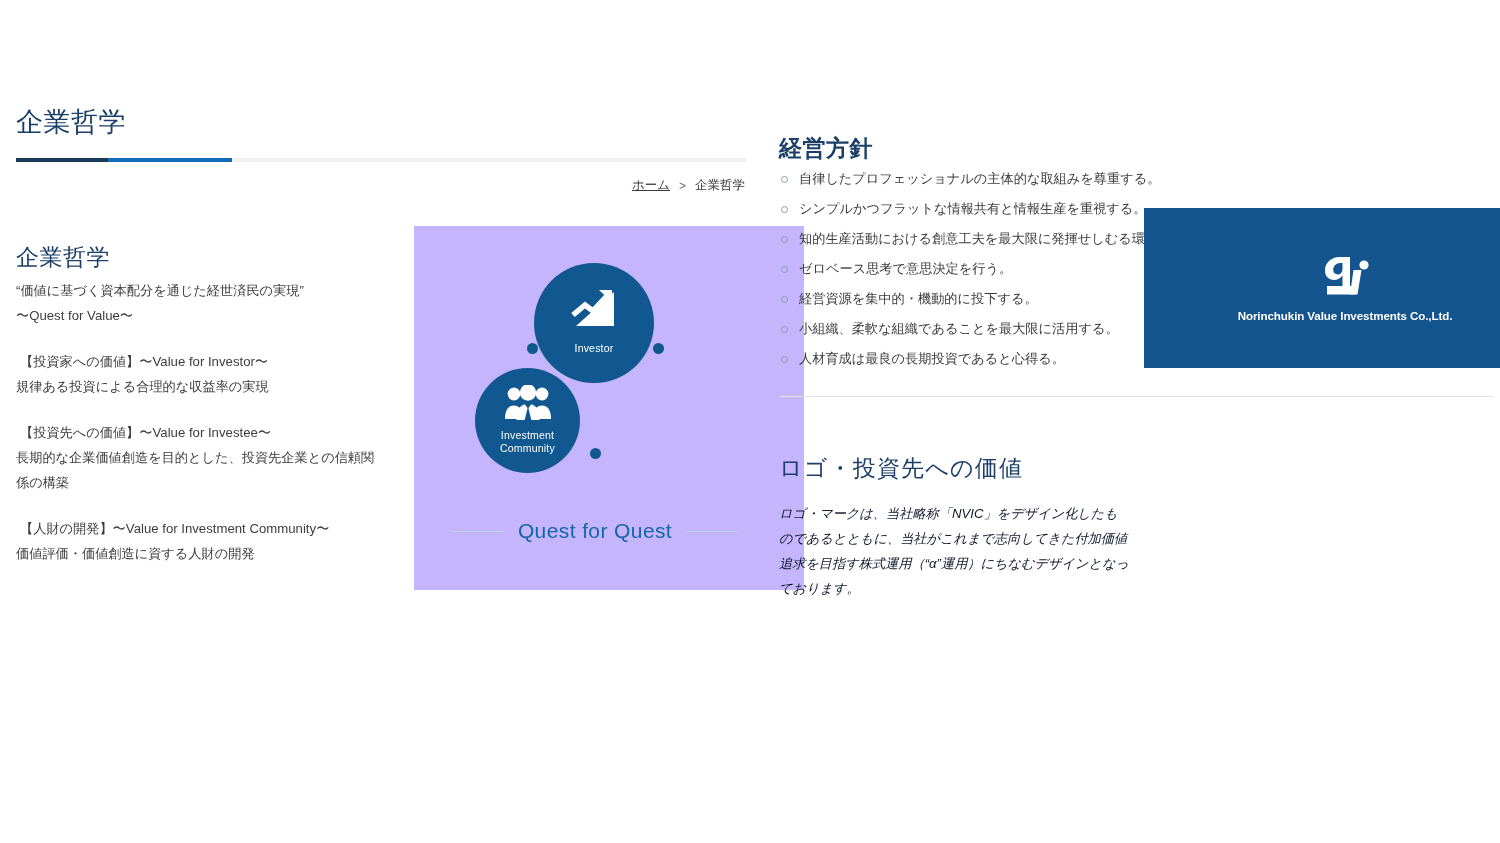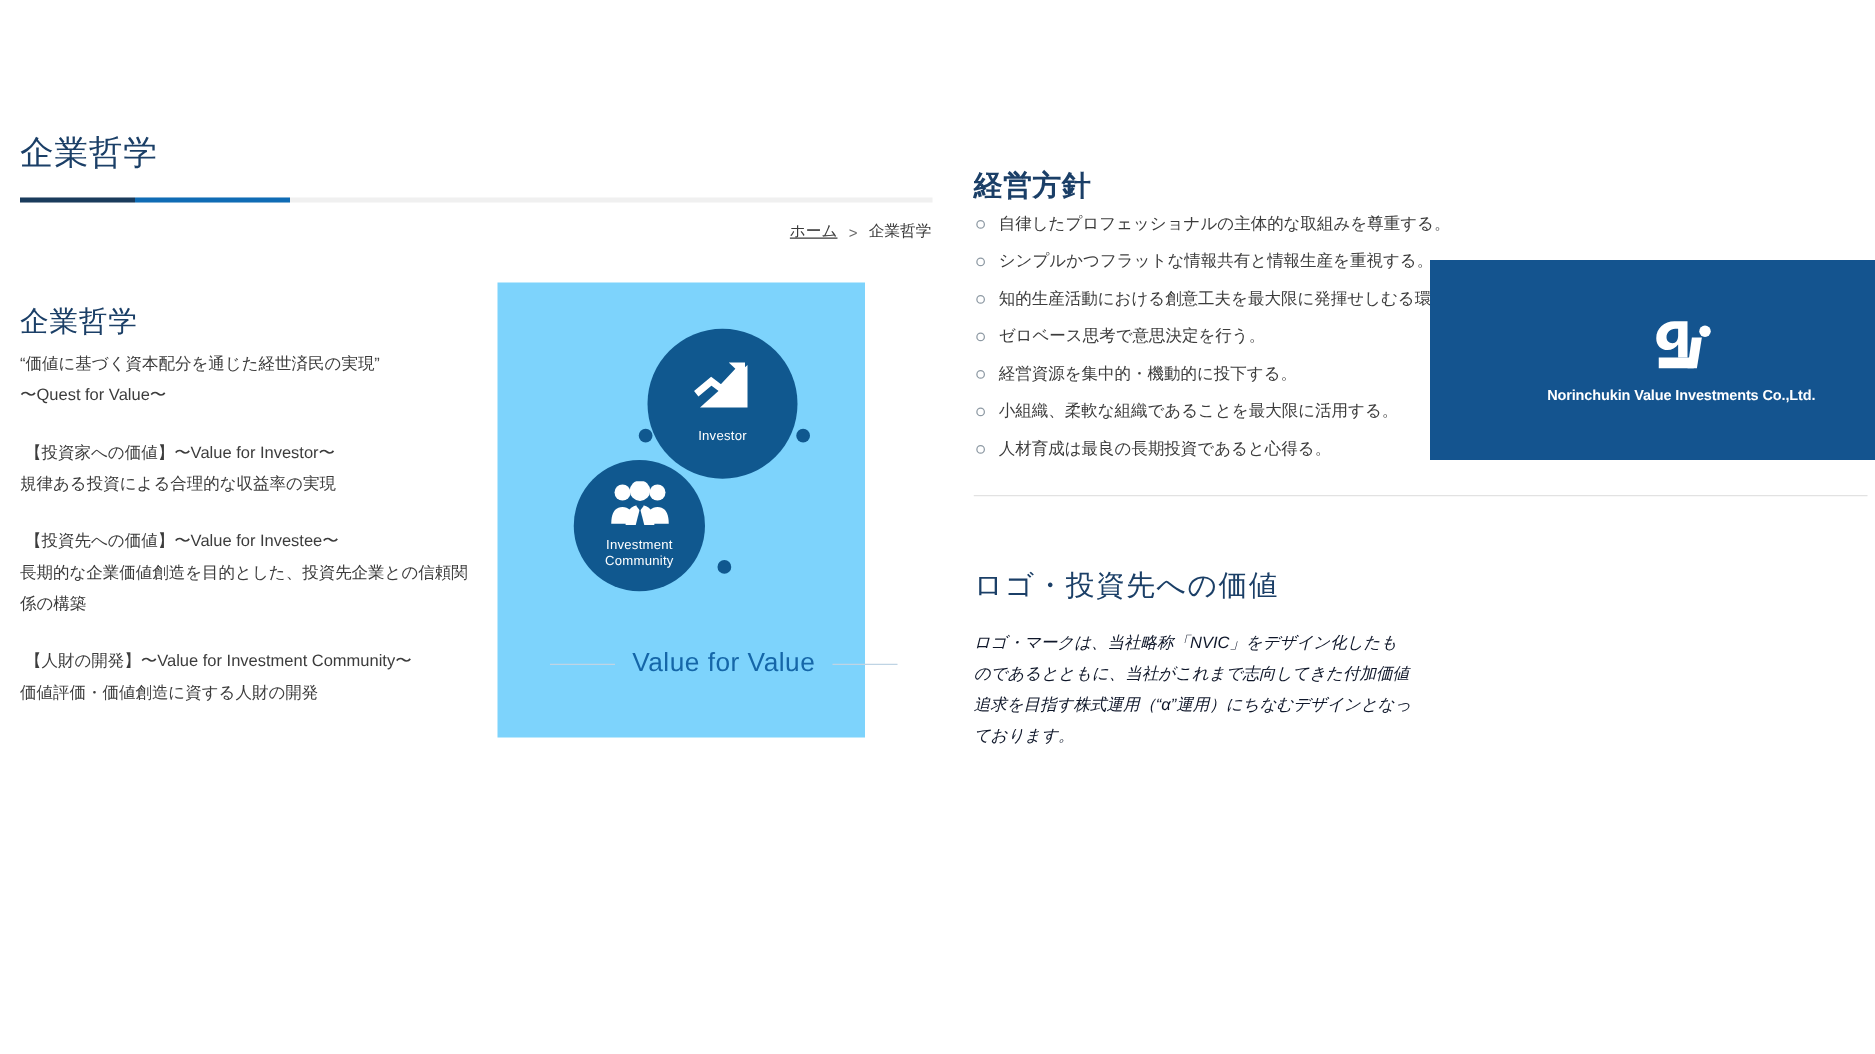--- a/index.html
+++ b/index.html
@@ -101,25 +101,25 @@
     color: #3c3c3c;
   }
   #purpose-body .blk { margin: 0 0 21px 0; }
   #purpose-body .blk:last-child { margin-bottom: 0; }
   #purpose-body .ln { display: block; }
   #purpose-body .ln.indent { padding-left: 4px; }
 
   
   #diagram-panel {
     position: absolute;
-    left: 398px;
+    left: 414px;
     top: 226px;
-    width: 294px;
+    width: 390px;
     height: 364px;
-    background: #7dd3fc;
+    background: #c4b5fd;
   }
   #diagram-inner {
     position: absolute;
     inset: 0;
   }
   .node-circle {
     position: absolute;
     border-radius: 50%;
     background: #10588f;
     display: flex;
@@ -363,21 +363,21 @@
       </span>
       <span class="node-label">
         <span>Investment</span><br>
         <span>Community</span>
       </span>
     </div>
 
 
     <div id="quest-caption">
       <span class="deco-line"></span>
-      <span class="quest-text">Value for Value</span>
+      <span class="quest-text">Quest for Quest</span>
       <span class="deco-line"></span>
     </div>
   </div>
 </div>
 
 <div id="right-col">
 
   <h2 id="policy-title">経営方針</h2>
 
   <ul id="policy-list">

